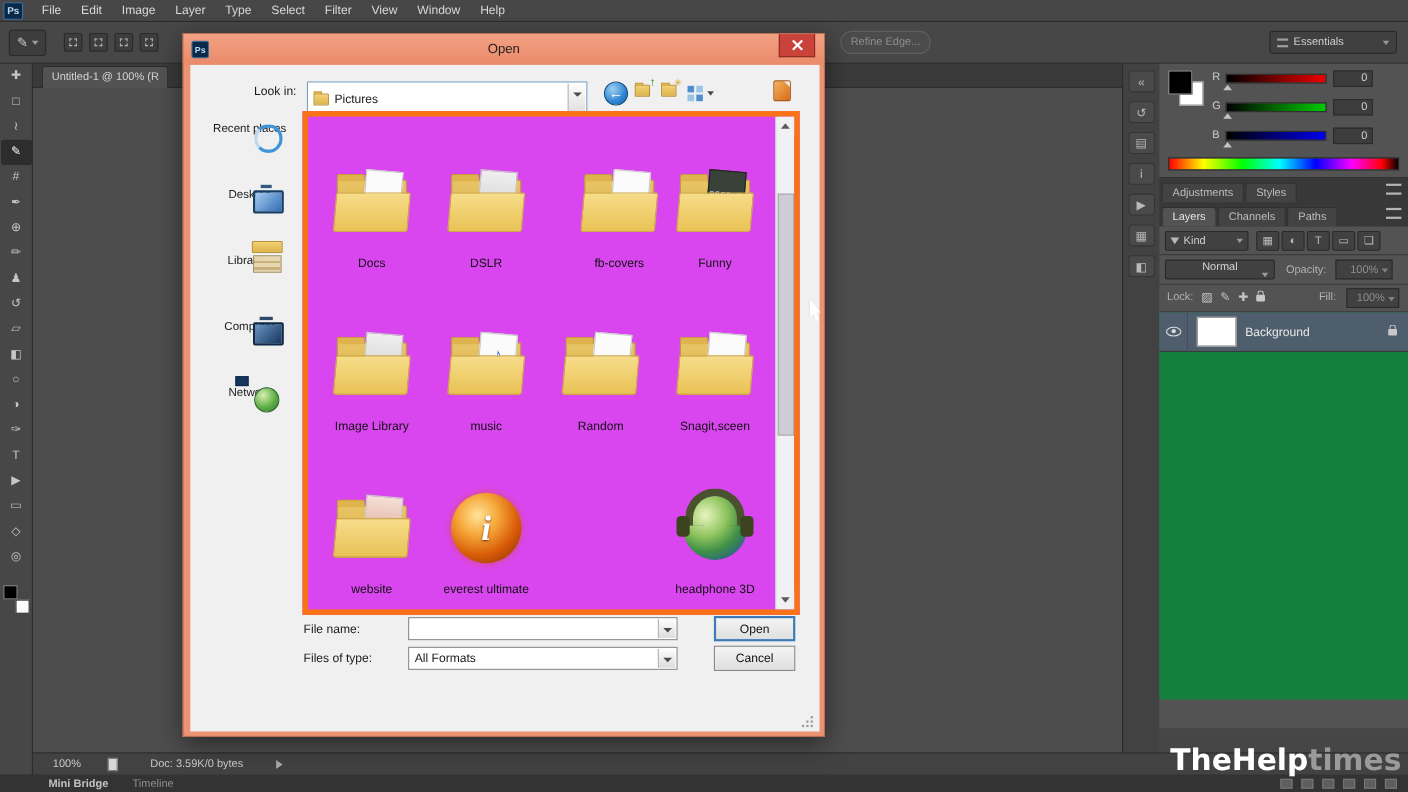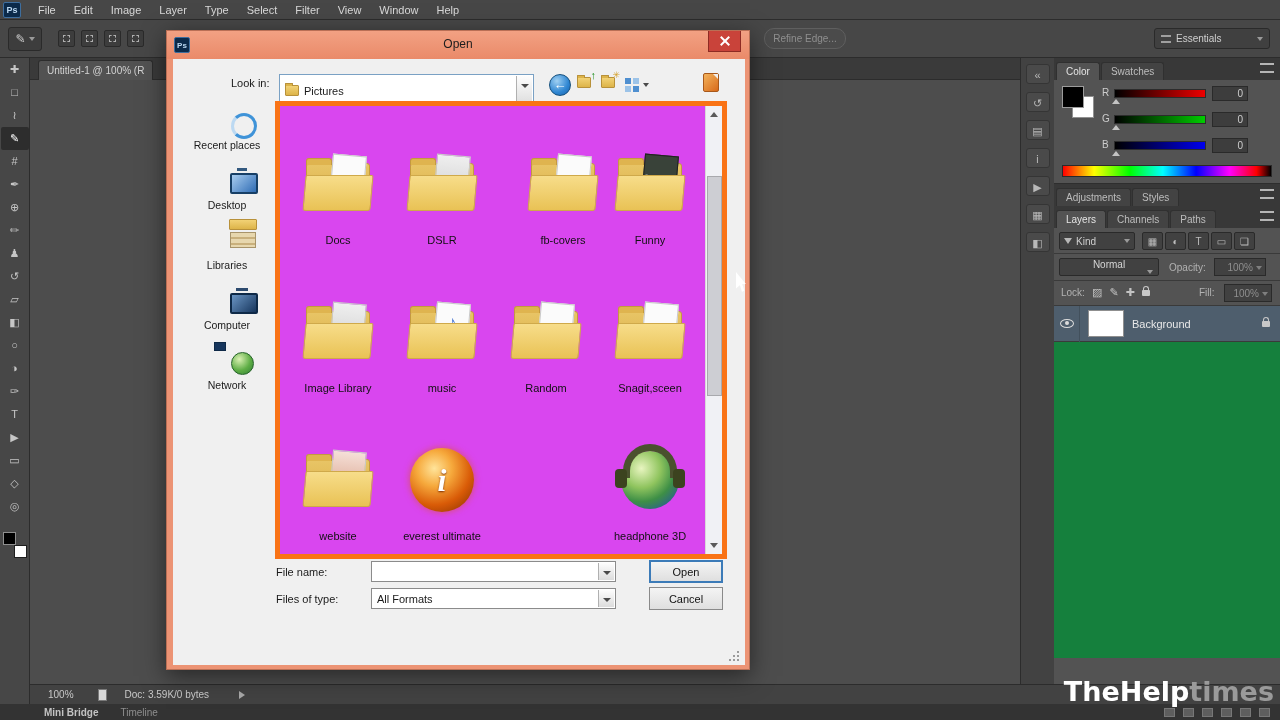--- a/index.html
+++ b/index.html
@@ -87,21 +87,21 @@
   .eye { width:14px; height:9px; border:1px solid #dcdcdc; border-radius:50%; position:relative; }
   .eye::after { content:""; position:absolute; left:4px; top:1px; width:4px; height:4px; border-radius:50%; background:#dcdcdc; }
   .layer-thumb { width:36px; height:27px; background:#ffffff; border:1px solid #8f8f8f; margin:0 8px; }
   .layer-name { font-size:11px; color:#e8e8e8; }
   .layer-lock { margin-left:auto; margin-right:10px; }
 
   
   .statusbar { position:absolute; left:30px; top:684px; width:1250px; height:20px; background:#424242; border-top:1px solid #2c2c2c; display:flex; align-items:center; z-index:10; }
   .zoom { margin-left:18px; font-size:10px; color:#c9c9c9; }
   .doc-page-icon { width:9px; height:12px; background:#d8d8d8; border:1px solid #7a7a7a; margin-left:24px; }
-  .docinfo { margin-left:18px; font-size:10px; color:#c9c9c9; }
+  .docinfo { margin-left:30px; font-size:10px; color:#c9c9c9; }
   .status-arrow { margin-left:30px; width:0; height:0; border-top:4px solid transparent; border-bottom:4px solid transparent; border-left:6px solid #a8a8a8; }
   .bottomstrip { position:absolute; left:0; top:704px; width:1280px; height:16px; background:#333333; display:flex; align-items:center; z-index:10; }
   .btab { margin-left:44px; font-size:10px; font-weight:bold; color:#c3c3c3; }
   .btab.dim { margin-left:22px; font-weight:normal; color:#8e8e8e; }
   .bs-icons { margin-left:auto; margin-right:10px; display:flex; gap:8px; }
   .bs-ic { width:11px; height:9px; background:#5e5e5e; border:1px solid #777777; }
 
   
   .watermark { position:absolute; right:6px; top:676px; font-size:27px; font-weight:bold; letter-spacing:0; z-index:60; font-family:"DejaVu Sans",sans-serif;margin-left:45px; }
   .watermark b { color:#ffffff; }
@@ -132,21 +132,21 @@
   .nav-new::after { content:"✳"; position:absolute; right:-6px; top:-8px; color:#d4a02a; font-size:9px; }
   .nav-views { position:absolute; left:450px; top:17px; width:26px; height:18px; }
   .nav-views::before { content:""; position:absolute; left:2px; top:2px; width:6px; height:6px; background:#4f8fd0; box-shadow:8px 0 0 #9cc3e8, 0 8px 0 #9cc3e8, 8px 8px 0 #4f8fd0; }
   .nav-views::after { content:""; position:absolute; right:0; top:7px; border-left:3px solid transparent; border-right:3px solid transparent; border-top:4px solid #4a4a4a; }
   .preview-ic { position:absolute; left:530px; top:14px; width:16px; height:19px; background:linear-gradient(135deg,#f3b35c,#d86a1a); border:1px solid #a8581a; border-radius:2px; }
   .preview-ic::after { content:""; position:absolute; right:0; top:0; border-left:5px solid transparent; border-bottom:5px solid transparent; border-top:5px solid #f0f0f0; }
 
   
   .place { position:absolute; left:8px; width:92px; text-align:center; }
   .plc-icon { width:30px; height:26px; position:relative; margin:0 auto 3px; }
-  .plc-label { font-size:10.5px; color:#1a1a1a;margin-top:28px; }
+  .plc-label { font-size:10.5px; color:#1a1a1a; }
   .ic-recent::before { content:""; position:absolute; left:4px; top:2px; width:20px; height:20px; border:3px solid #3f93d8; border-radius:50%; border-left-color:#bcd9f2; }
   .ic-desktop::before { content:""; position:absolute; left:3px; top:2px; width:24px; height:17px; background:linear-gradient(135deg,#a8cdf0,#2f6cb4); border:2px solid #173f66; border-radius:2px; }
   .ic-desktop::after { content:""; position:absolute; left:10px; bottom:0; width:10px; height:3px; background:#33597f; }
   .ic-libraries::before { content:""; position:absolute; left:3px; top:1px; width:24px; height:14px; background:repeating-linear-gradient(#e7d7ae 0 4px,#c9b07c 4px 6px); border:1px solid #a8946a; }
   .ic-libraries::after { content:""; position:absolute; left:2px; bottom:1px; width:26px; height:9px; background:linear-gradient(#f2d276,#ddb449); border:1px solid #b8913a; border-radius:1px; }
   .ic-computer::before { content:""; position:absolute; left:3px; top:2px; width:24px; height:17px; background:linear-gradient(135deg,#6a95c4,#16355c); border:2px solid #0e2947; border-radius:2px; }
   .ic-computer::after { content:""; position:absolute; left:9px; bottom:0; width:12px; height:3px; background:#2c4a6e; }
   .ic-network::before { content:""; position:absolute; left:4px; top:1px; width:21px; height:21px; border-radius:50%; background:radial-gradient(circle at 35% 30%,#d9f0b2,#5fae46 55%,#2f7e33); border:1px solid #26632a; }
   .ic-network::after { content:""; position:absolute; right:1px; bottom:0; width:10px; height:7px; background:#16355c; border:1px solid #0e2947; }
 
@@ -277,25 +277,20 @@
     <span class="rail-icon">«</span>
     <span class="rail-icon">↺</span>
     <span class="rail-icon">▤</span>
     <span class="rail-icon">ℹ</span>
     <span class="rail-icon">▶</span>
     <span class="rail-icon">▦</span>
     <span class="rail-icon">◧</span>
   </div>
 
   <div class="rpanel">
-    <div class="tabbar">
-      <span class="tab active">Color</span>
-      <span class="tab">Swatches</span>
-      <span class="panel-menu"></span>
-    </div>
     <div class="color-panel">
       <span class="sw-bg"></span>
       <span class="sw-fg"></span>
       <div class="chan" style="top:4px;">
         <span class="chan-label">R</span>
         <span class="chan-bar r">
             <i class="chan-thumb"></i>
           </span>
         <span class="chan-val">0</span>
       </div>

